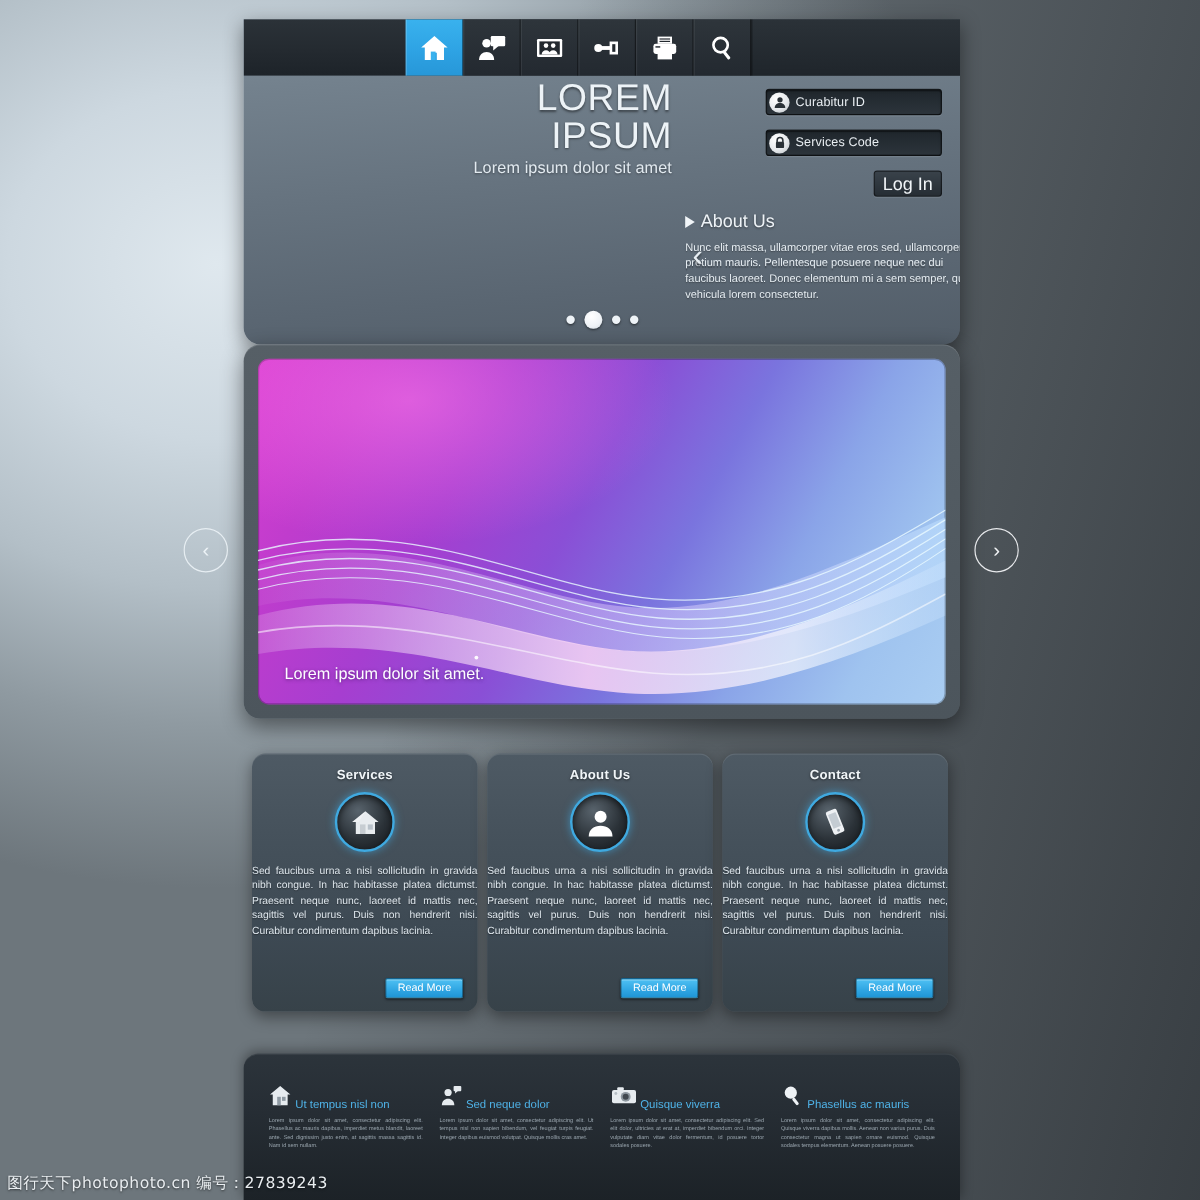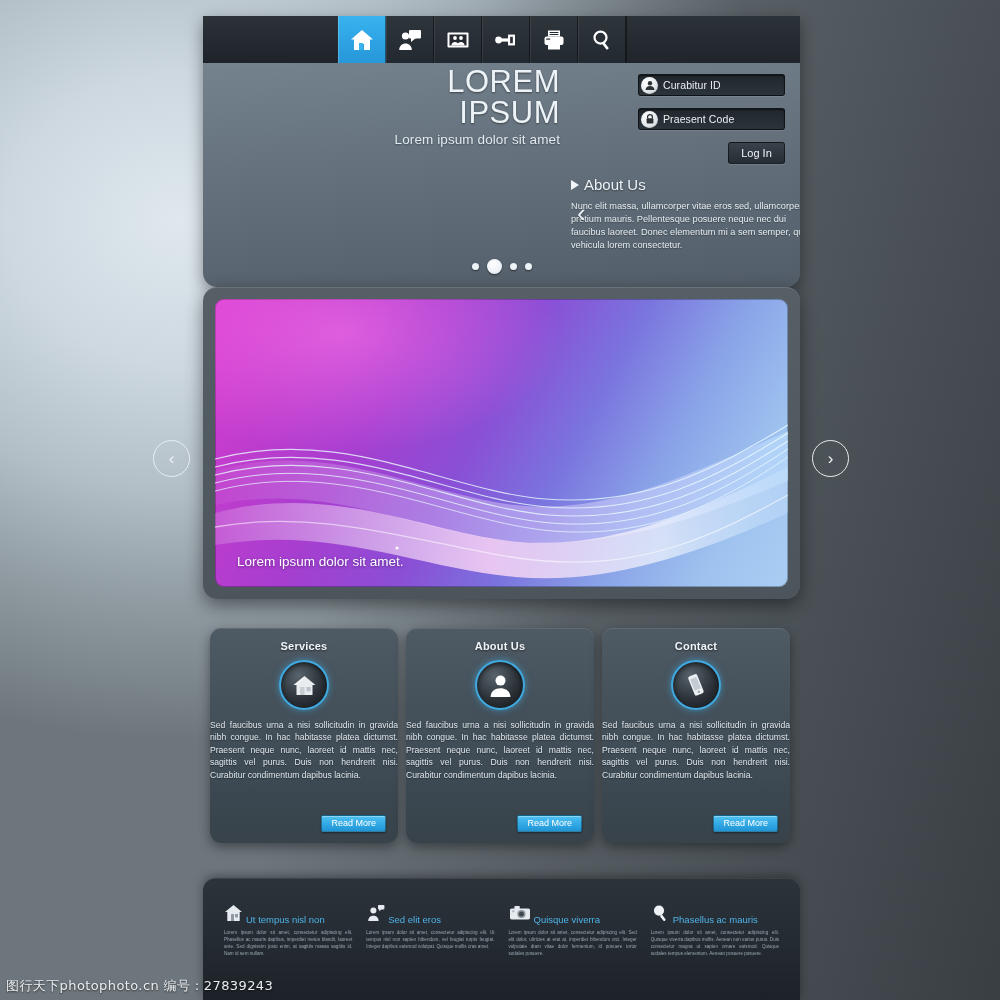--- a/index.html
+++ b/index.html
@@ -65,21 +65,21 @@
     box-shadow:inset 0 1px 1px rgba(0,0,0,.5),0 1px 0 rgba(255,255,255,.1);
     display:flex;align-items:center;
   }
   .lf-ico{width:17px;height:17px;border-radius:50%;background:radial-gradient(circle at 35% 30%,#fff 0%,#e6e9ec 55%,#b9bfc4 100%);margin-left:2px;flex:0 0 auto;display:flex;align-items:center;justify-content:center;}
   .lf-txt{color:#e9eef2;font-size:10.5px;margin-left:5px;letter-spacing:.1px;}
   .loginbtn{
     margin-left:auto;width:55px;height:20px;display:flex;align-items:center;justify-content:center;
     background:linear-gradient(180deg,#39424a 0%,#262d34 100%);
     border-radius:3px;border:1px solid rgba(0,0,0,.5);
     box-shadow:0 1px 0 rgba(255,255,255,.09);
-    color:#f0f4f7;font-size:11px;cursor:pointer;
+    color:#f0f4f7;font-size:15px;cursor:pointer;
   }
 
   .about{position:absolute;left:368px;top:160px;width:250px;}
   .about-h{color:#eef3f7;font-size:15px;display:flex;align-items:center;gap:5px;text-shadow:0 1px 2px rgba(0,0,0,.45);}
   .about-h .tri{width:0;height:0;border-left:8px solid #f1f5f8;border-top:5.5px solid transparent;border-bottom:5.5px solid transparent;}
   .about-p{margin-top:7px;color:#e6edf2;font-size:9.2px;line-height:1.42;text-shadow:0 1px 1px rgba(0,0,0,.35);}
   .arw{position:absolute;top:182px;color:#e8eef3;font-size:26px;font-weight:300;cursor:pointer;text-shadow:0 1px 2px rgba(0,0,0,.4);}
   .arw.l{left:374px;}
   .dots{position:absolute;left:0;right:0;top:243px;display:flex;justify-content:center;align-items:center;gap:8px;}
   .dot{width:7px;height:7px;border-radius:50%;background:#eef3f7;box-shadow:0 1px 2px rgba(0,0,0,.5);cursor:pointer;}
@@ -255,21 +255,21 @@
       </span>
       <span class="lf-txt">Curabitur ID</span>
     </div>
     <div class="lfield">
       <span class="lf-ico">
         <svg width="12" height="12" viewBox="0 0 12 12">
             <path d="M3.6 5.4V4a2.4 2.4 0 0 1 4.8 0v1.4" fill="none" stroke="#2a3137" stroke-width="1.3"></path>
             <rect x="2.6" y="5.2" width="6.8" height="5.2" rx="1" fill="#2a3137"></rect>
           </svg>
       </span>
-      <span class="lf-txt">Praesent Code</span>
+      <span class="lf-txt">Services Code</span>
     </div>
     <div style="display:flex">
       <div class="loginbtn">Log In</div>
     </div>
   </div>
 
   <div class="about">
     <div class="about-h">
       <span class="tri"></span>
       <span>About Us</span>
@@ -390,21 +390,21 @@
   <div class="fcol">
     <div class="fhead">
       <span>
         <svg width="19" height="18" viewBox="0 0 19 18">
             <circle cx="7.4" cy="6.4" r="3" fill="#e6ebef"></circle>
             <path fill="#e6ebef" d="M2.2 17c0-3.4 2.3-5.3 5.2-5.3s5.2 1.9 5.2 5.3z"></path>
             <rect x="12" y="1" width="6.4" height="4.4" rx=".8" fill="#e6ebef"></rect>
             <path fill="#e6ebef" d="M13.2 5h2.6l-2.6 2.2z"></path>
           </svg>
       </span>
-      <span class="ft">Sed elit eros</span>
+      <span class="ft">Sed neque dolor</span>
     </div>
     <div class="fp">Lorem ipsum dolor sit amet, consectetur adipiscing elit. Ut tempus nisl non sapien bibendum, vel feugiat turpis feugiat. Integer dapibus euismod volutpat. Quisque mollis cras amet.</div>
   </div>
 
   <div class="fcol">
     <div class="fhead">
       <span>
         <svg width="22" height="18" viewBox="0 0 22 18">
             <rect x="1" y="4.4" width="20" height="11" rx="1.6" fill="#e6ebef"></rect>
             <rect x="5.4" y="2" width="5.4" height="3" rx=".8" fill="#e6ebef"></rect>

